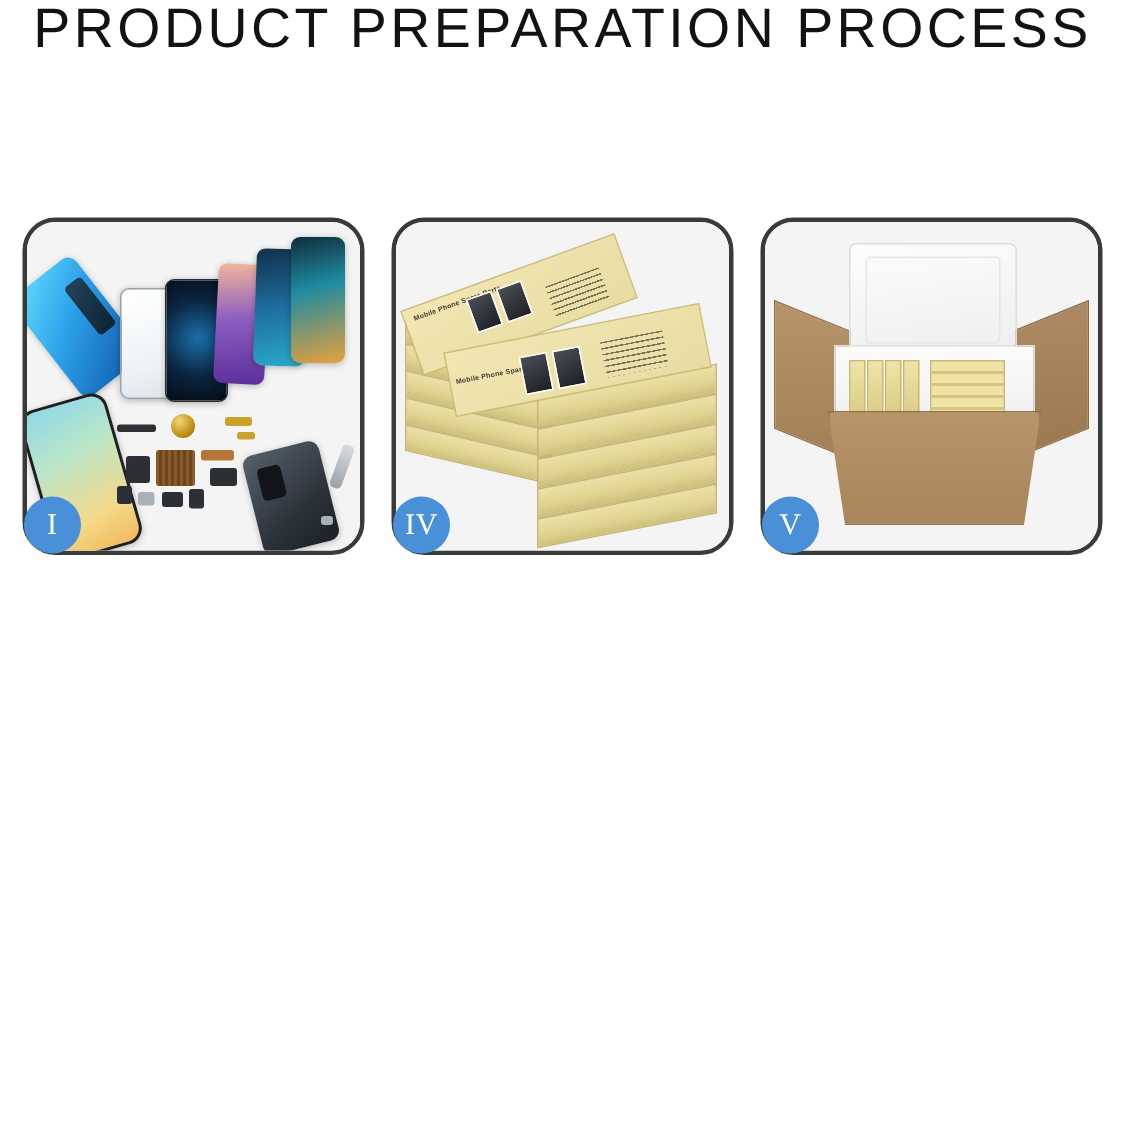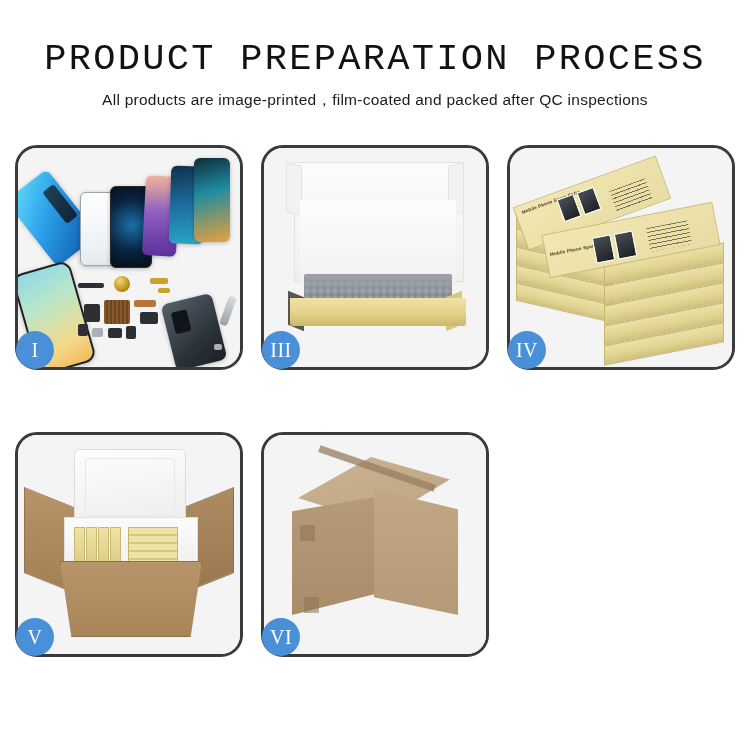--- a/index.html
+++ b/index.html
@@ -18,28 +18,26 @@
   
   .header {
     position: absolute;
     left: 0;
     top: 0;
     width: 750px;
     text-align: center;
   }
   .title {
     margin: 0;
-    padding-top: 40px;
     font-size: 37px;
     font-weight: 400;
     letter-spacing: 2.3px;
     color: #121212;
     line-height: 1.05;
     white-space: nowrap;
-    font-family: Liberation Mono, monospace;
   }
   .subtitle {
     margin: 0;
     padding-top: 11px;
     font-size: 15.5px;
     font-weight: 400;
     letter-spacing: 0.25px;
     color: #1b1b1b;
     white-space: nowrap;
   }
@@ -358,21 +356,20 @@
   .vi-tab {
     position:absolute; width: 15px; height: 16px;
     background: rgba(140,115,85,.55);
   }
 </style>
 </head>
 <body>
 
 <div class="header">
   <h1 class="title">PRODUCT PREPARATION PROCESS</h1>
-  <p class="subtitle">All products are image-printed，film-coated and packed after QC inspections</p>
 </div>
 
 <div class="grid">
 
   <div class="panel">
     <div class="panel-inner">
       <div class="scene">
         <div class="ph p1-blue"></div>
         <div class="ph p1-glass"></div>
         <div class="ph p1-dark"></div>
@@ -395,35 +392,20 @@
         <div class="part" style="left:122px; top:164px; width:18px; height:12px;"></div>
         <div class="part gold" style="left:140px; top:140px; width:12px; height:5px;"></div>
         <div class="part silver" style="left:196px; top:196px; width:8px; height:6px;"></div>
         <div class="tool" style="left:206px; top:148px;"></div>
       </div>
     </div>
     <div class="badge">I</div>
   </div>
 
 
-  <div class="panel">
-    <div class="panel-inner">
-      <div class="scene">
-        <div class="iii-lid"></div>
-        <div class="iii-lid-flapL"></div>
-        <div class="iii-lid-flapR"></div>
-        <div class="iii-foam"></div>
-        <div class="iii-grey"></div>
-        <div class="iii-boxleft"></div>
-        <div class="iii-boxright"></div>
-        <div class="iii-boxfront"></div>
-      </div>
-    </div>
-    <div class="badge">III</div>
-  </div>
 
   <div class="panel">
     <div class="panel-inner">
       <div class="scene">
         <div class="iv-stack">
 
           <div class="iv-box" style="left:0px;  top:52px;  width:96px;  height:16px; transform:skewY(13deg);"></div>
           <div class="iv-box" style="left:0px;  top:70px;  width:96px;  height:16px; transform:skewY(13deg);"></div>
           <div class="iv-box" style="left:0px;  top:88px;  width:96px;  height:16px; transform:skewY(13deg);"></div>
           <div class="iv-box" style="left:0px;  top:106px; width:96px;  height:16px; transform:skewY(13deg);"></div>
@@ -463,27 +445,14 @@
         <div class="v-yellow" style="left:68px;"></div>
         <div class="v-yellow" style="left:80px;"></div>
         <div class="v-yellow" style="left:92px;"></div>
         <div class="v-yellow2" style="left:110px;"></div>
         <div class="v-cartonfront"></div>
       </div>
     </div>
     <div class="badge">V</div>
   </div>
 
-  <div class="panel">
-    <div class="panel-inner">
-      <div class="scene">
-        <div class="vi-top"></div>
-        <div class="vi-left"></div>
-        <div class="vi-right"></div>
-        <div class="vi-seam"></div>
-        <div class="vi-tab" style="left:36px; top:90px;"></div>
-        <div class="vi-tab" style="left:40px; top:162px;"></div>
-      </div>
-    </div>
-    <div class="badge">VI</div>
-  </div>
 
 </div>
 
 </body></html>

